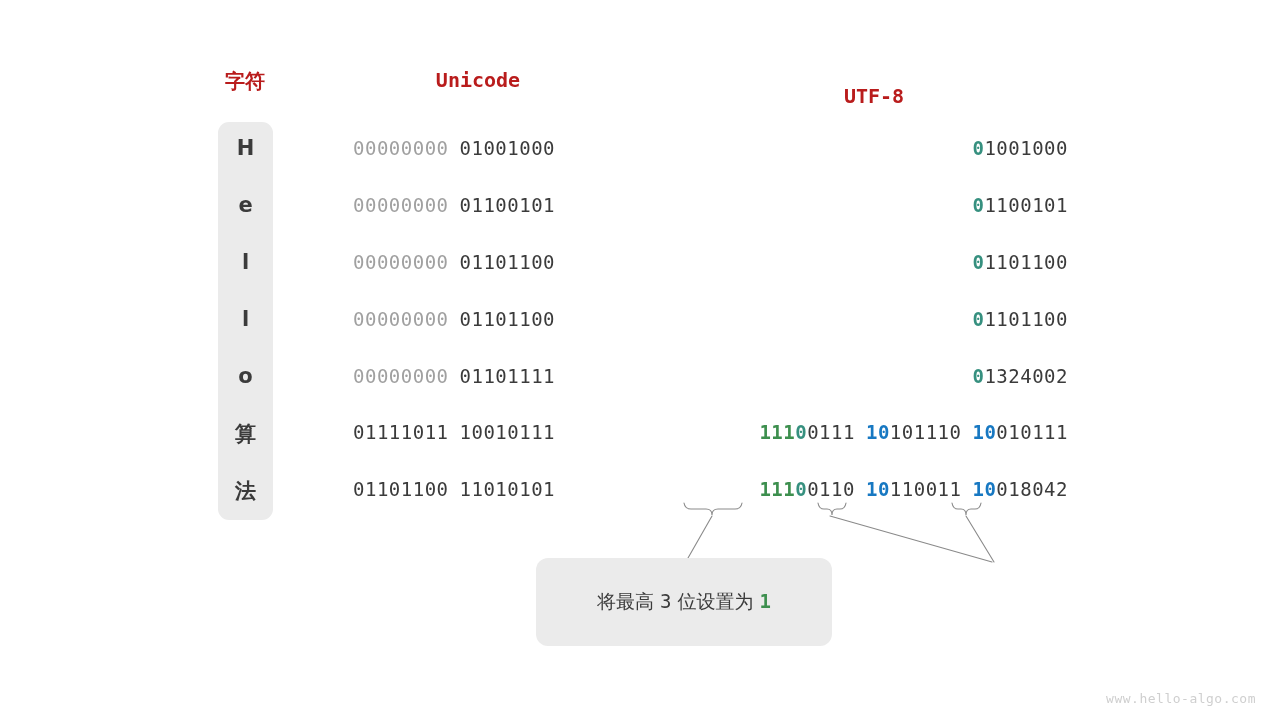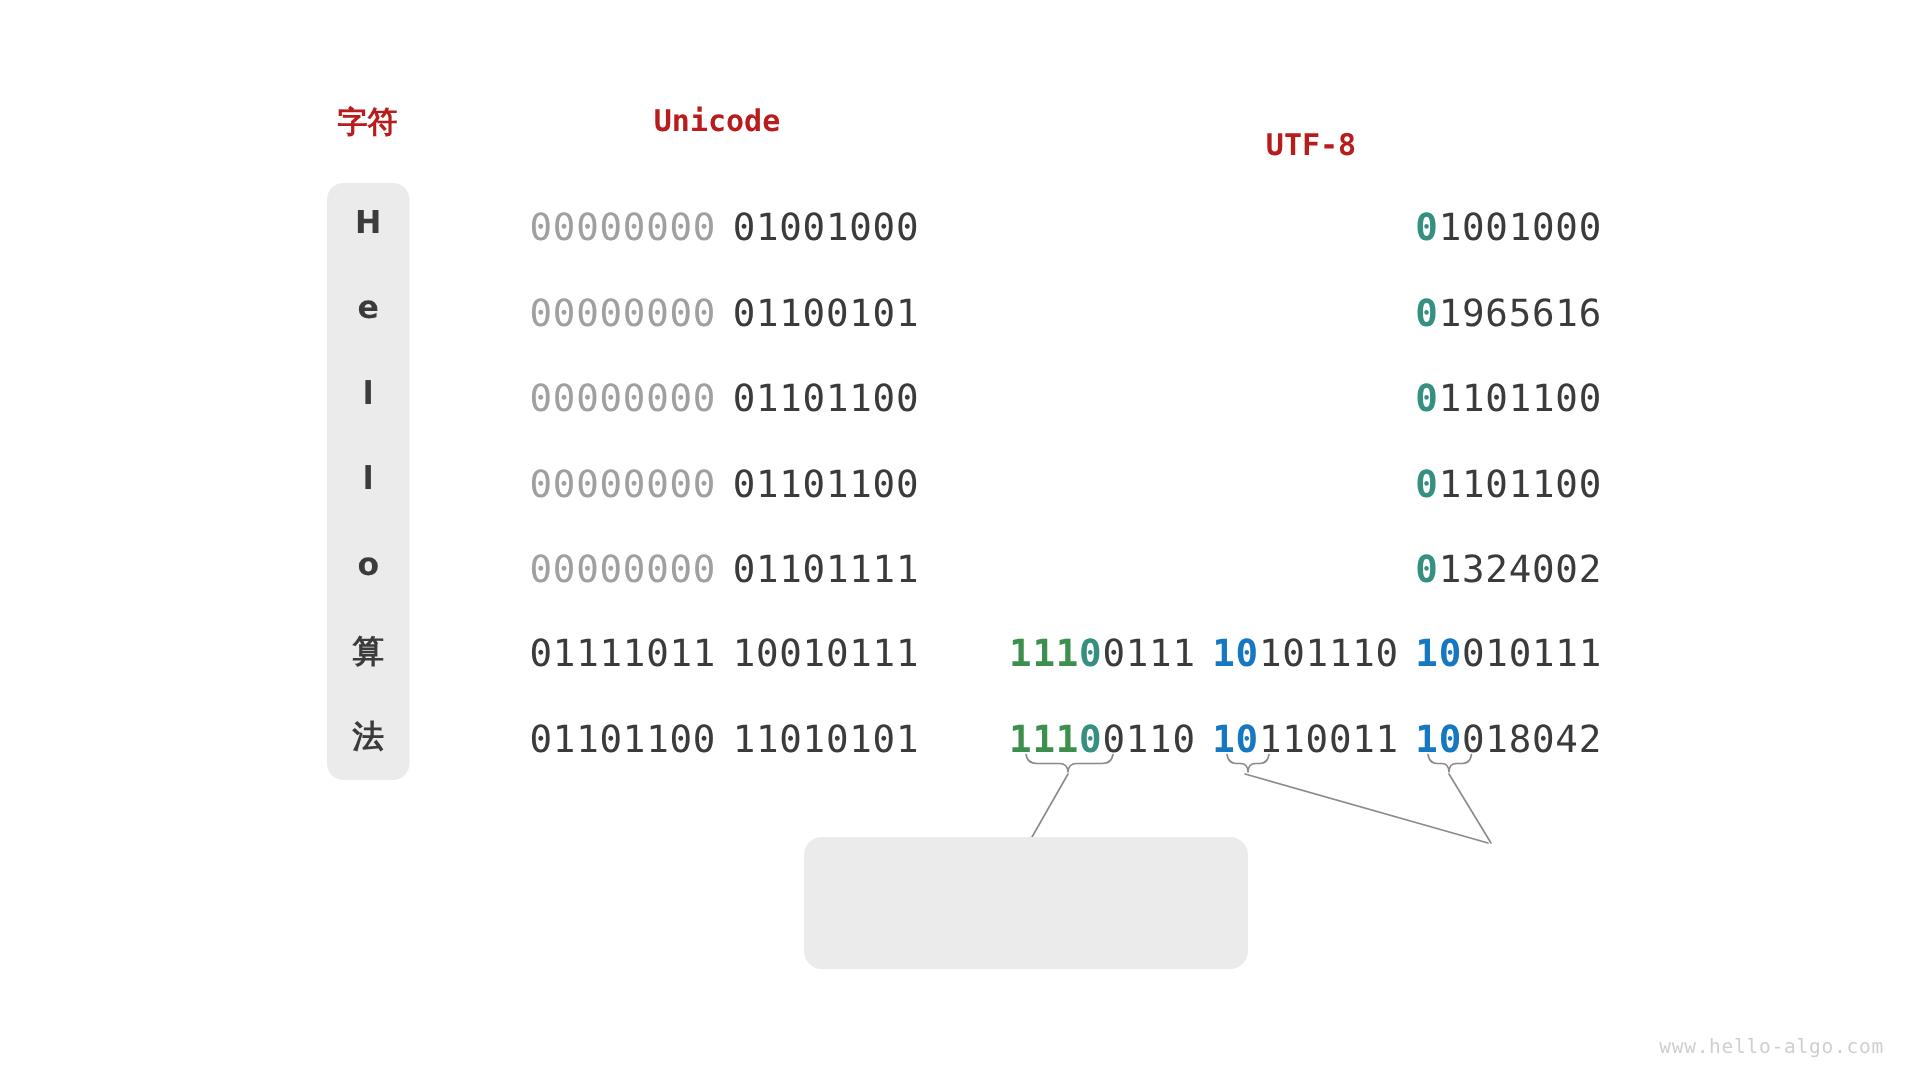--- a/index.html
+++ b/index.html
@@ -23,21 +23,21 @@
     background:#ebebeb;border-radius:11px;
   }
   .char-cell{
     position:absolute;width:55px;text-align:center;
     font-size:21px;font-weight:bold;color:#3b3b3b;
     font-family:"DejaVu Sans", sans-serif;
   }
 
   
   .bin{
-    position:absolute;white-space:pre;font-size:25px;
+    position:absolute;white-space:pre;font-size:19px;
     font-family:"DejaVu Sans Mono", monospace;letter-spacing:0.5px;
   }
   .bin.uni{left:353px;}
   .bin.utf{right:212px;}
   .pad{color:#a0a0a0;}
   .dk{color:#3b3b3b;}
   .g3{color:#3d8f4e;font-weight:bold;}
   .t1{color:#36907f;font-weight:bold;}
   .b2{color:#1778c2;font-weight:bold;}
   .sp{display:inline-block;width:11px;}
@@ -78,21 +78,21 @@
       <div class="char-cell" style="left: 218px; top: 307px;">l</div>
       <div class="char-cell" style="left: 218px; top: 364px;">o</div>
       <div class="char-cell" style="left: 218px; top: 420px;">算</div>
       <div class="char-cell" style="left: 218px; top: 477px;">法</div>
     </div>
 
   <div id="bin-rows">
       <div class="bin uni" style="top: 137px;"><span class="pad">00000000</span><span class="sp"></span><span class="dk">01001000</span></div>
       <div class="bin utf" style="top: 137px;"><span class="t1">0</span><span class="dk">1001000</span></div>
       <div class="bin uni" style="top: 194px;"><span class="pad">00000000</span><span class="sp"></span><span class="dk">01100101</span></div>
-      <div class="bin utf" style="top: 194px;"><span class="t1">0</span><span class="dk">1965616</span></div>
+      <div class="bin utf" style="top: 194px;"><span class="t1">0</span><span class="dk">1100101</span></div>
       <div class="bin uni" style="top: 251px;"><span class="pad">00000000</span><span class="sp"></span><span class="dk">01101100</span></div>
       <div class="bin utf" style="top: 251px;"><span class="t1">0</span><span class="dk">1101100</span></div>
       <div class="bin uni" style="top: 308px;"><span class="pad">00000000</span><span class="sp"></span><span class="dk">01101100</span></div>
       <div class="bin utf" style="top: 308px;"><span class="t1">0</span><span class="dk">1101100</span></div>
       <div class="bin uni" style="top: 365px;"><span class="pad">00000000</span><span class="sp"></span><span class="dk">01101111</span></div>
       <div class="bin utf" style="top: 365px;"><span class="t1">0</span><span class="dk">1324002</span></div>
       <div class="bin uni" style="top: 421px;"><span class="dk">01111011</span><span class="sp"></span><span class="dk">10010111</span></div>
       <div class="bin utf" style="top: 421px; text-align: center;"><span class="g3">111</span><span class="t1">0</span><span class="dk">0111</span><span class="sp"></span><span class="b2">10</span><span class="dk">101110</span><span class="sp"></span><span class="b2">10</span><span class="dk">010111</span></div>
       <div class="bin uni" style="top: 478px;"><span class="dk">01101100</span><span class="sp"></span><span class="dk">11010101</span></div>
       <div class="bin utf" style="top: 478px;"><span class="g3">111</span><span class="t1">0</span><span class="dk">0110</span><span class="sp"></span><span class="b2">10</span><span class="dk">110011</span><span class="sp"></span><span class="b2">10</span><span class="dk">018042</span></div>
@@ -106,17 +106,23 @@
 
       <path d="M818,503 q1,6 6,6 L827,509 q5,0 5,6 q0,-6 5,-6 L840,509 q5,0 6,-6"></path>
       <path d="M830,516 L992,562"></path>
 
       <path d="M952,503 q1,6 6,6 L961,509 q5,0 5,6 q0,-6 5,-6 L975,509 q5,0 6,-6"></path>
       <path d="M966,516 L994,562"></path>
     </g>
   </svg>
 
   <div class="callout" style="left:536px;top:558px;width:296px;height:88px;">
+    <div class="ln">
+      <span>将最高</span>
+      <span class="num">3</span>
+      <span>位设置为</span>
+      <span class="hl-g">1</span>
+    </div>
   </div>
 
 
   <div class="watermark">www.hello-algo.com</div>
 </div>
 
 </body></html>

